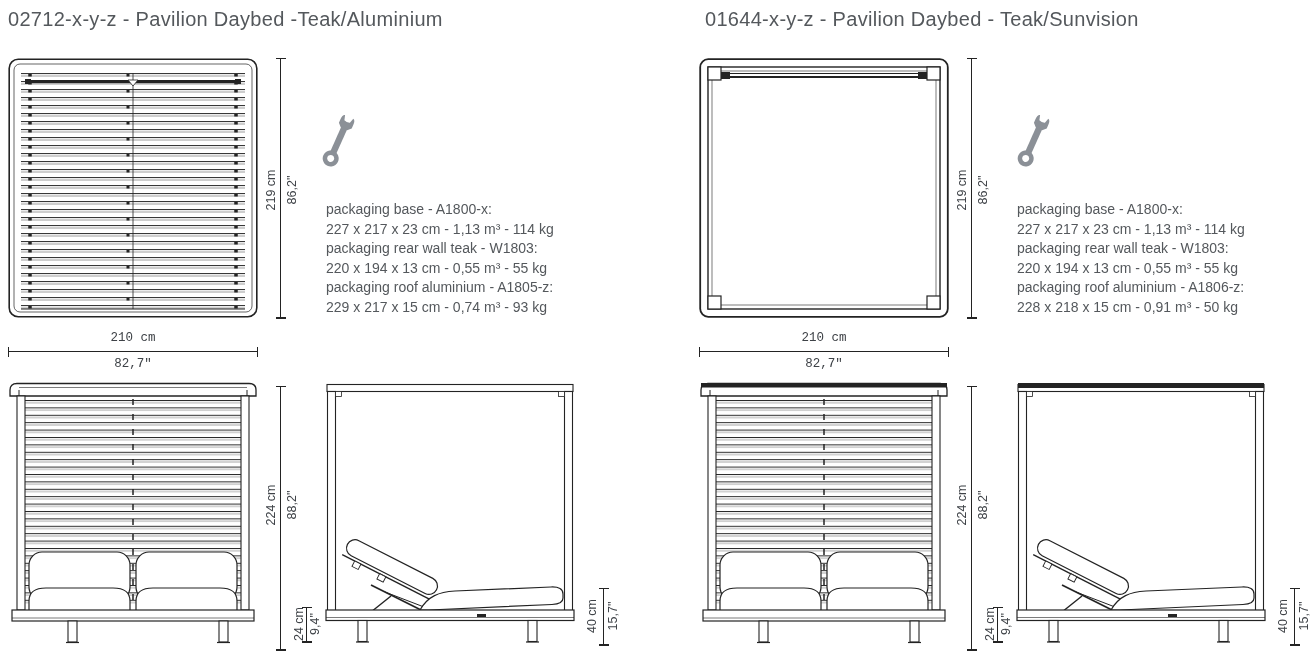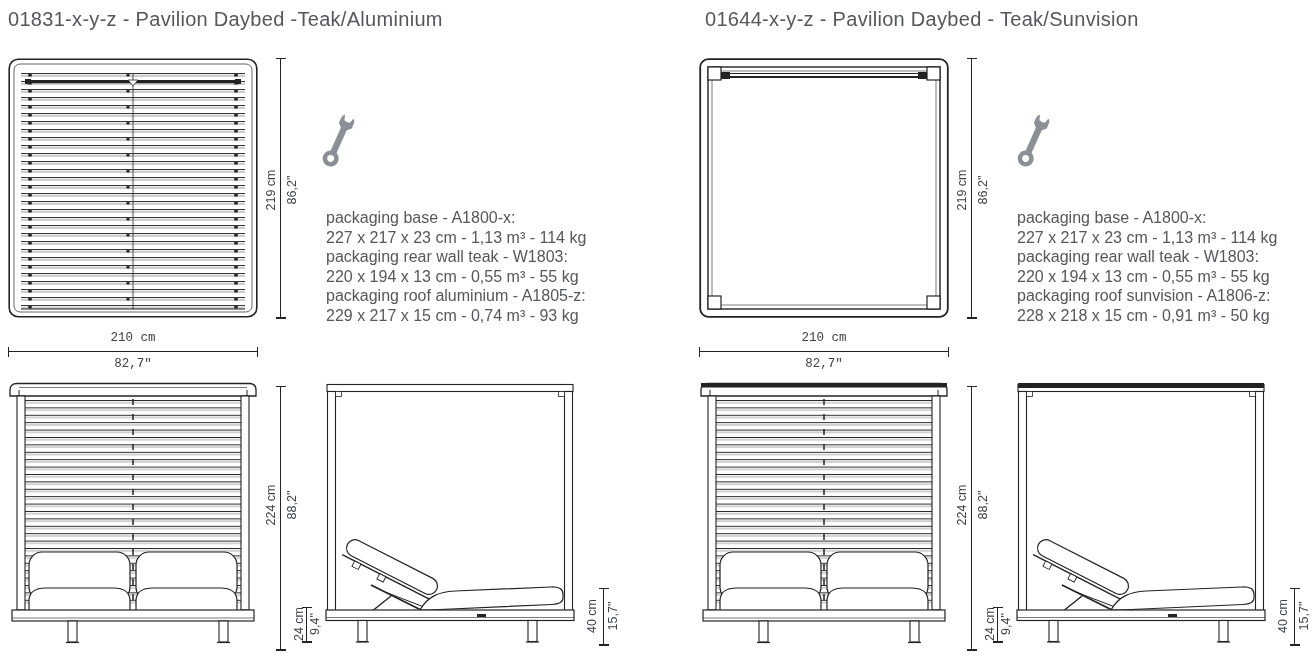--- a/index.html
+++ b/index.html
@@ -9,42 +9,42 @@
   html,body{margin:0;padding:0;}
   body{
     width:1315px;height:658px;background:var(--bg);
     font-family:"Liberation Sans","DejaVu Sans",sans-serif;
     position:relative;overflow:hidden;color:var(--text);
   }
   .stage{position:absolute;left:0;top:0;width:1315px;height:658px;}
   .product{position:absolute;top:0;width:657px;height:658px;}
   .t{position:absolute;}
   .title{font-size:20px;letter-spacing:.3px;color:var(--text);white-space:nowrap;}
-  .pkg{font-size:16px;line-height:19.5px;color:var(--text);white-space:nowrap;margin-top:8px;}
+  .pkg{font-size:14px;line-height:19.5px;color:var(--text);white-space:nowrap;}
   .vlab,.hlab{position:absolute;font-size:12.5px;color:var(--dim);white-space:nowrap;}
   .vlab{transform:translate(-50%,-50%) rotate(-90deg);}
   .hlab{transform:translate(-50%,-50%);font-family:Liberation Mono, monospace;}
   .vline{position:absolute;width:1.2px;background:var(--ink);}
   .vline::before,.vline::after{content:"";position:absolute;left:-4.5px;width:10px;height:1.2px;background:var(--ink);}
   .vline::before{top:-0.5px;}
   .vline::after{bottom:-0.5px;}
   .hline{position:absolute;height:1.2px;background:var(--ink);}
   .hline::before,.hline::after{content:"";position:absolute;top:-4.5px;width:1.2px;height:10px;background:var(--ink);}
   .hline::before{left:0;}
   .hline::after{right:0;}
   svg{display:block;color:var(--ink);}
   .wrench-icon{color:var(--wrench);}
 </style>
 </head>
 <body>
 
 <div class="stage">
 
   <section class="product" style="left:0;">
-    <div class="t title" style="left:8px;top:8px;">01831-x-y-z - Pavilion Daybed -Teak/Aluminium</div>
+    <div class="t title" style="left:8px;top:8px;">02712-x-y-z - Pavilion Daybed -Teak/Aluminium</div>
 
     <svg class="t" style="left:8px;top:58px;" width="250" height="260" viewBox="0 0 250 260">
       <defs>
         <pattern id="slatTL" patternUnits="userSpaceOnUse" x="0" y="15" width="12" height="8">
           <line x1="0" y1="0.6" x2="12" y2="0.6" stroke="#232323" stroke-width="1"></line>
           <line x1="0" y1="3" x2="12" y2="3" stroke="#232323" stroke-width="0.45"></line>
         </pattern>
       </defs>
       <rect x="1.2" y="1.2" width="247.6" height="257.6" rx="9" fill="#fff" stroke="currentColor" stroke-width="1.6"></rect>
       <rect x="6" y="6" width="238" height="248" rx="6" fill="none" stroke="currentColor" stroke-width="0.7"></rect>
@@ -181,21 +181,21 @@
         <rect x="16.8" y="14" width="6.4" height="30"></rect>
         <path fill-rule="evenodd" d="M20 40 a8 8 0 1 0 0.01 0 Z M20 44.5 a3.5 3.5 0 1 1 -0.01 0 Z"></path>
       </g>
     </svg>
 
     <div class="t pkg" style="left:326px;top:200px;">
       <div>packaging base - A1800-x:</div>
       <div>227 x 217 x 23 cm - 1,13 m³ - 114 kg</div>
       <div>packaging rear wall teak - W1803:</div>
       <div>220 x 194 x 13 cm - 0,55 m³ - 55 kg</div>
-      <div>packaging roof sunvision - A1806-z:</div>
+      <div>packaging roof aluminium - A1806-z:</div>
       <div>228 x 218 x 15 cm - 0,91 m³ - 50 kg</div>
     </div>
 
     <svg class="t" style="left:8px;top:382px;" width="250" height="266" viewBox="0 0 250 266">
       <defs>
         <pattern id="slatFR" patternUnits="userSpaceOnUse" x="0" y="18" width="12" height="7.4">
           <line x1="0" y1="0.5" x2="12" y2="0.5" stroke="#232323" stroke-width="0.95"></line>
           <line x1="0" y1="2.8" x2="12" y2="2.8" stroke="#232323" stroke-width="0.4"></line>
         </pattern>
       </defs>

